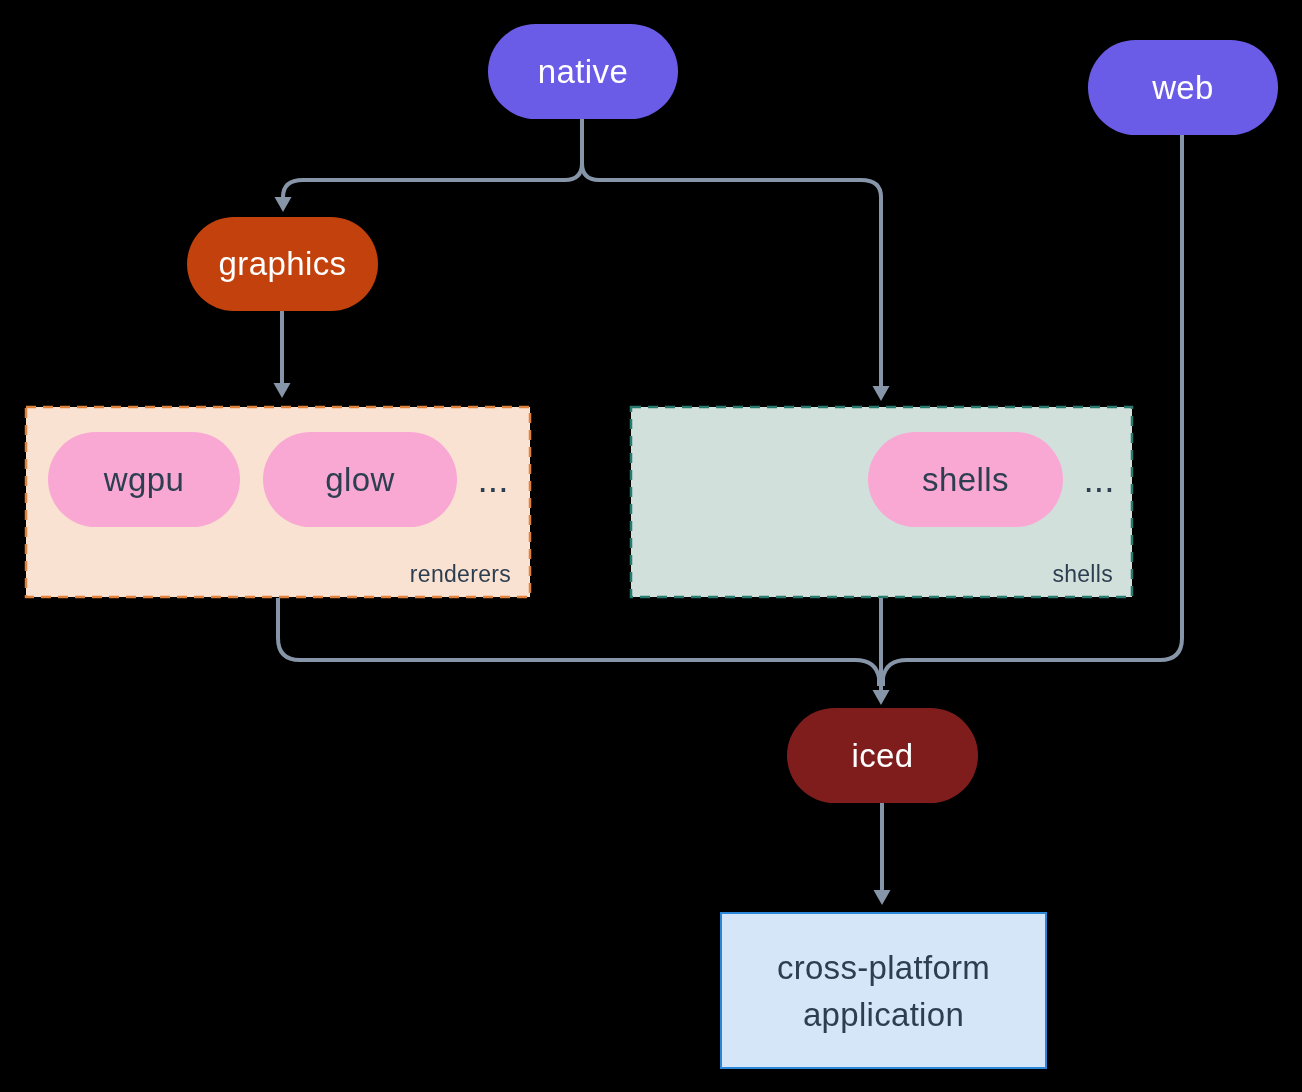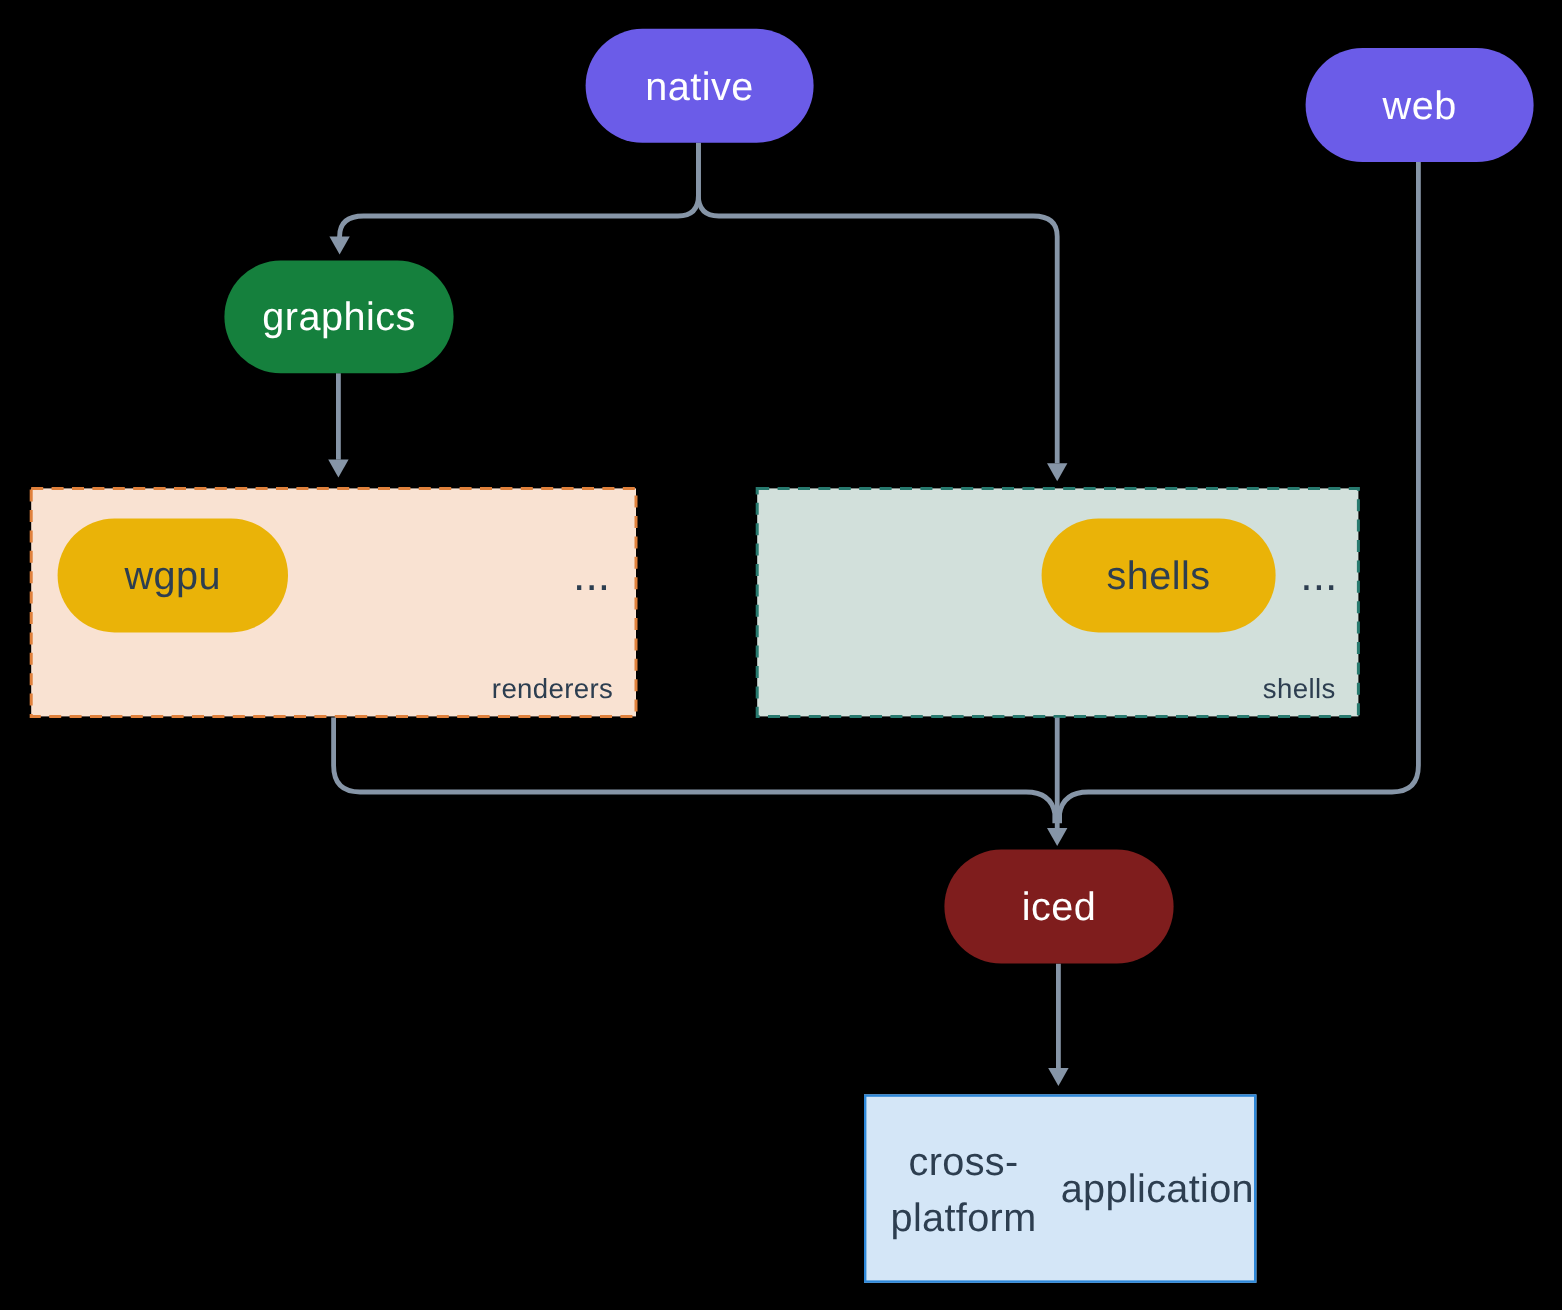--- a/index.html
+++ b/index.html
@@ -25,23 +25,23 @@
     position: absolute;
     display: flex;
     align-items: center;
     justify-content: center;
     border-radius: 48px;
     font-size: 33px;
     letter-spacing: 0.4px;
     color: #ffffff;
   }
   .pill.purple { background: #6b5ce8; }
-  .pill.orange { background: #15803d; }
+  .pill.orange { background: #c2410c; }
   .pill.blue   { background: #7f1d1d; }
-  .pill.white  { background: #eab308; color: #2d3e50; }
+  .pill.white  { background: #f9a8d4; color: #2d3e50; }
 
   .pill-native   { left: 488px; top: 24px;  width: 190px; height: 95px; }
   .pill-web      { left: 1088px; top: 24px; width: 190px; height: 95px; margin-top: 16px; }
   .pill-graphics { left: 187px; top: 217px; width: 191px; height: 94px; }
   .pill-iced     { left: 787px; top: 708px; width: 191px; height: 95px; }
 
   .pill-wgpu   { left: 48px;  top: 432px; width: 192px; height: 95px; }
   .pill-glow   { left: 263px; top: 432px; width: 194px; height: 95px; }
   .pill-winit  { left: 653px; top: 432px; width: 194px; height: 95px; }
   .pill-glutin { left: 868px; top: 432px; width: 195px; height: 95px; }
@@ -77,21 +77,21 @@
   .ellipsis-shells    { left: 1076px; }
 
   .app-box {
     position: absolute;
     left: 720px; top: 912px;
     width: 327px; height: 157px;
     background: #d4e6f7;
     border: 2px solid #2d87d8;
     box-sizing: border-box;
     display: flex;
-    flex-direction: row;
+    flex-direction: column;
     align-items: center;
     justify-content: center;
     font-size: 33px;
     line-height: 47px;
     letter-spacing: 0.3px;
     color: #2d3e50;
     text-align: center;
   }
 </style>
 </head>
@@ -127,20 +127,21 @@
   <div class="pill purple pill-native">native</div>
 
   <div class="pill purple pill-web">web</div>
 
   <div class="pill orange pill-graphics">graphics</div>
 
   <div class="group group-renderers">
     <span class="group-label">renderers</span>
   </div>
   <div class="pill white pill-wgpu">wgpu</div>
+  <div class="pill white pill-glow">glow</div>
   <div class="ellipsis ellipsis-renderers">...</div>
 
   <div class="group group-shells">
     <span class="group-label">shells</span>
   </div>
   <div class="pill white pill-glutin">shells</div>
   <div class="ellipsis ellipsis-shells">...</div>
 
   <div class="pill blue pill-iced">iced</div>
 

